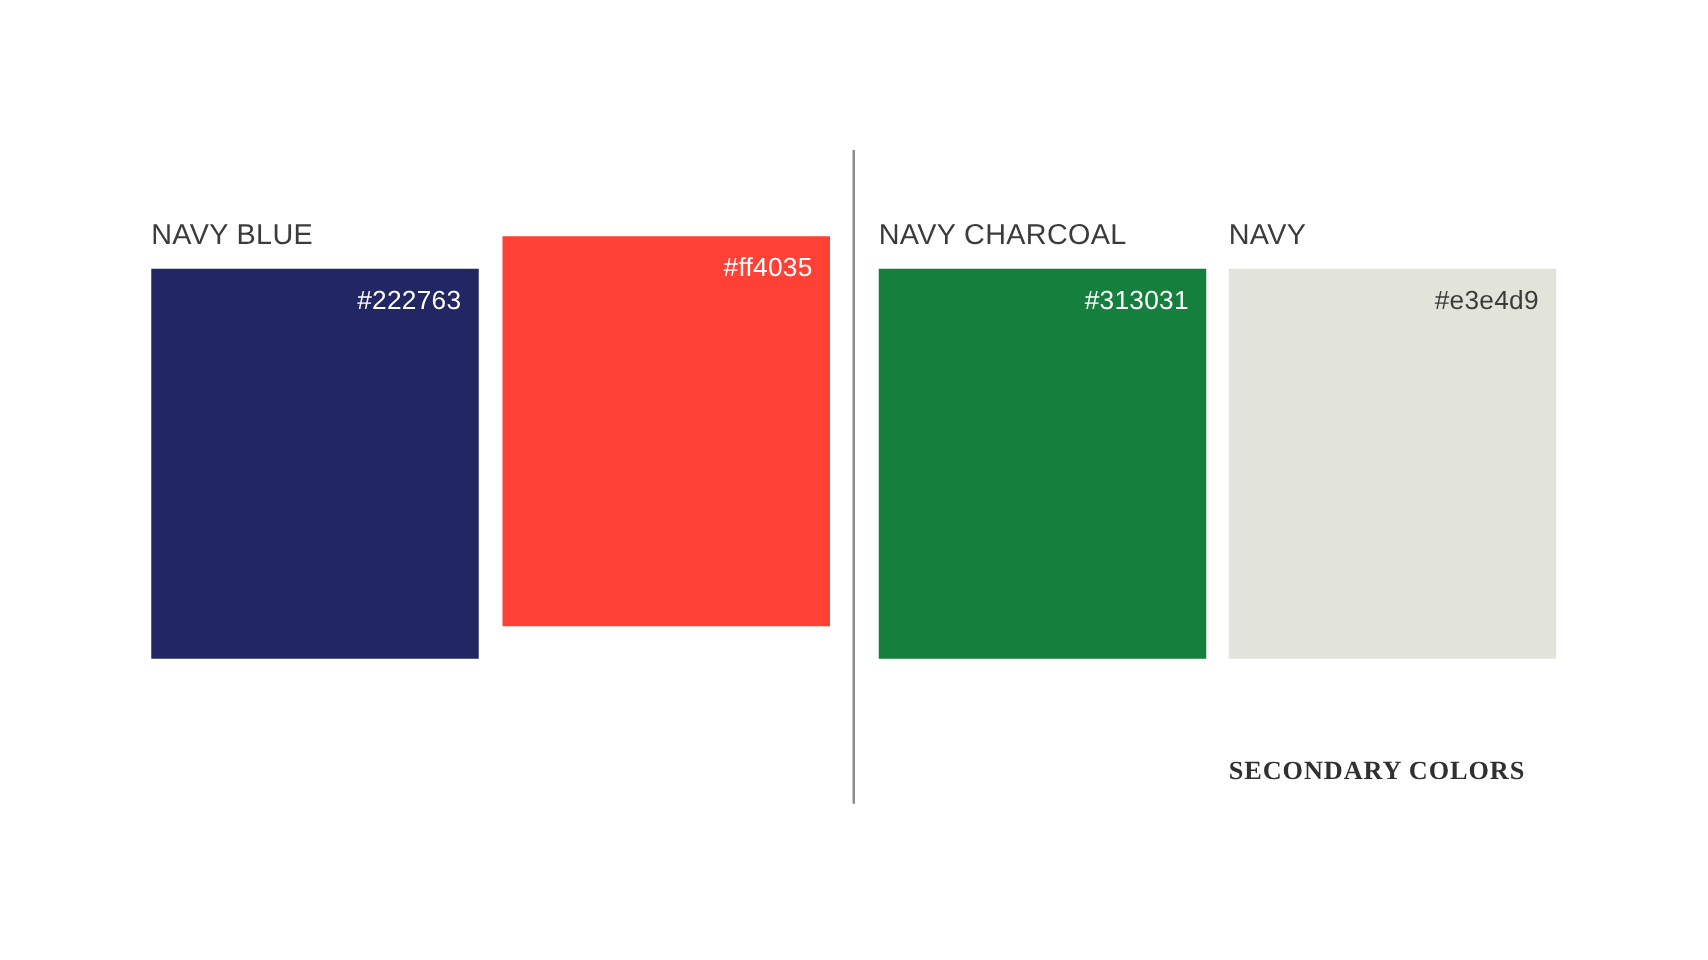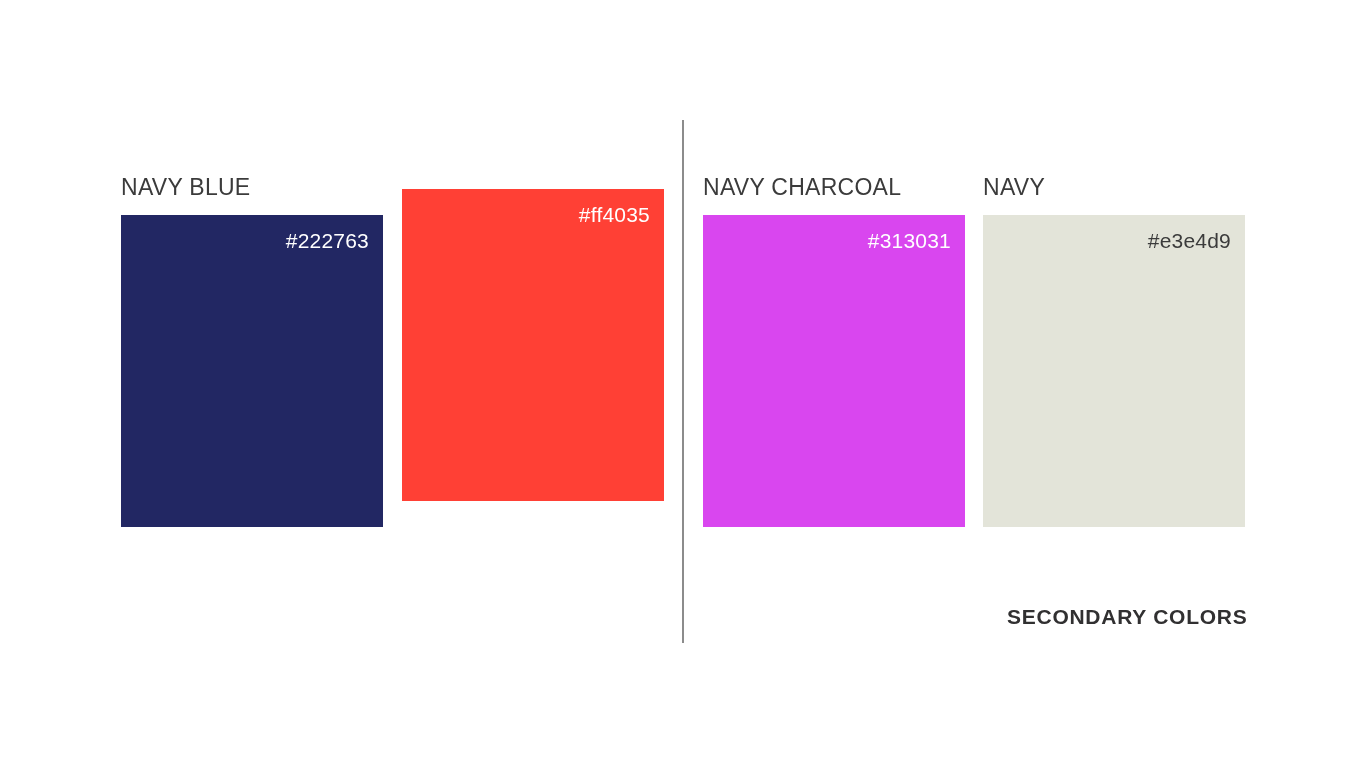--- a/index.html
+++ b/index.html
@@ -33,22 +33,23 @@
     letter-spacing: 0.035em;
     color: #313031;
     white-space: nowrap;
     line-height: 1;
   }
   #primary-heading {
     left: 121px;
     top: 140px;
   }
   #secondary-heading {
-    left: 1007px;
+    left: 983px;
     top: 606px;
+    font-family: Liberation Serif, serif;
   }
 
   
   .swatch-col {
     position: absolute;
     top: 176px;
     width: 262px;
   }
   .swatch-name {
     font-family: "Liberation Sans", sans-serif;
@@ -112,21 +113,21 @@
   <div id="col-vibrant-red" class="swatch-col">
     <div class="swatch-chip" style="background-color: rgb(255, 64, 53);">
       <div class="swatch-hex hex-light">#ff4035</div>
     </div>
   </div>
 
   <div id="group-divider" style="background-color: rgb(140, 140, 140);"></div>
 
   <div id="col-dark-charcoal" class="swatch-col">
     <div class="swatch-name">NAVY CHARCOAL</div>
-    <div class="swatch-chip" style="background-color: #d946ef; padding-left: 12px;">
+    <div class="swatch-chip" style="background-color: #15803d; padding-left: 12px;">
       <div class="swatch-hex hex-light">#313031</div>
     </div>
   </div>
 
   <div id="col-cream" class="swatch-col">
     <div class="swatch-name">NAVY</div>
     <div class="swatch-chip" style="background-color: rgb(227, 228, 217); padding-left: 32px;">
       <div class="swatch-hex hex-dark">#e3e4d9</div>
     </div>
   </div>

